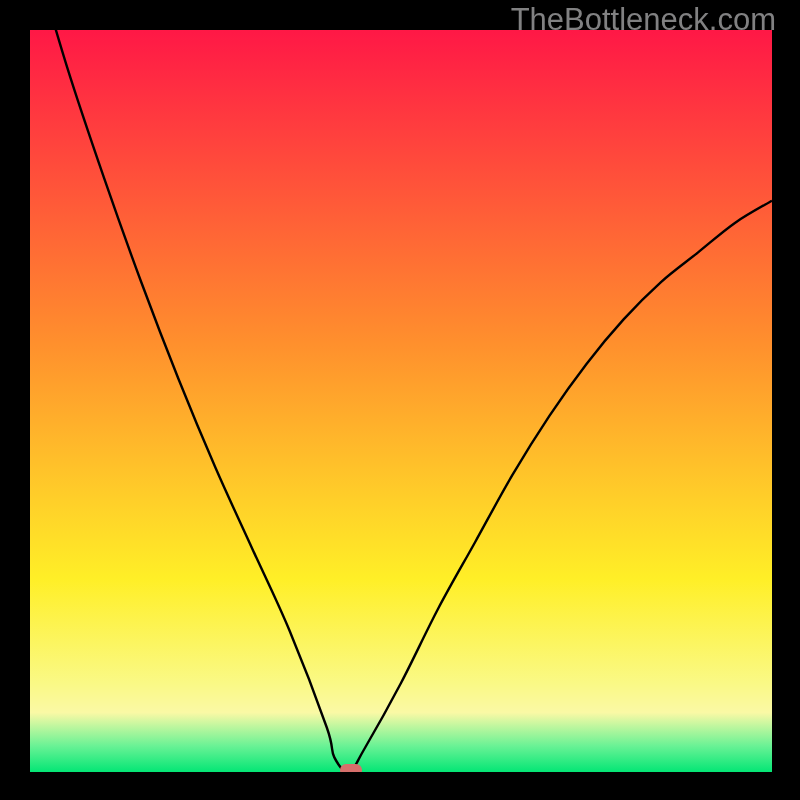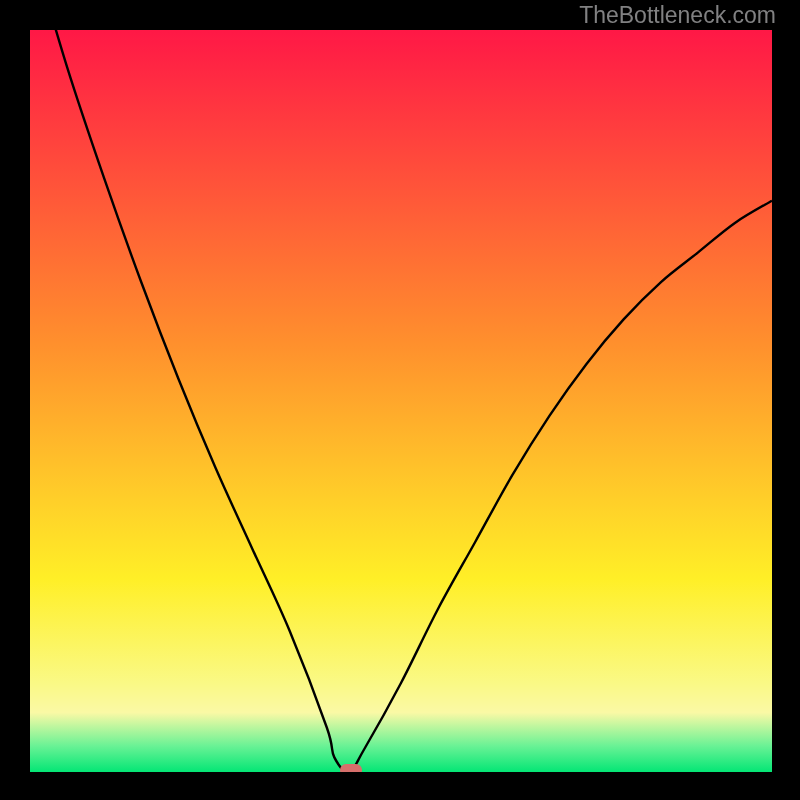--- a/index.html
+++ b/index.html
@@ -12,21 +12,21 @@
     width: 800px;
     height: 800px;
     position: relative;
     background: #000000;
   }
   .attribution {
     position: absolute;
     top: 2px;
     right: 24px;
     color: #818182;
-    font-size: 23px;
+    font-size: 31px;
     font-family: Arial, sans-serif;
     z-index: 10;
   }
   .plot-area {
     position: absolute;
     left: 30px;
     top: 30px;
     width: 742px;
     height: 742px;
     background: #ffffff;

